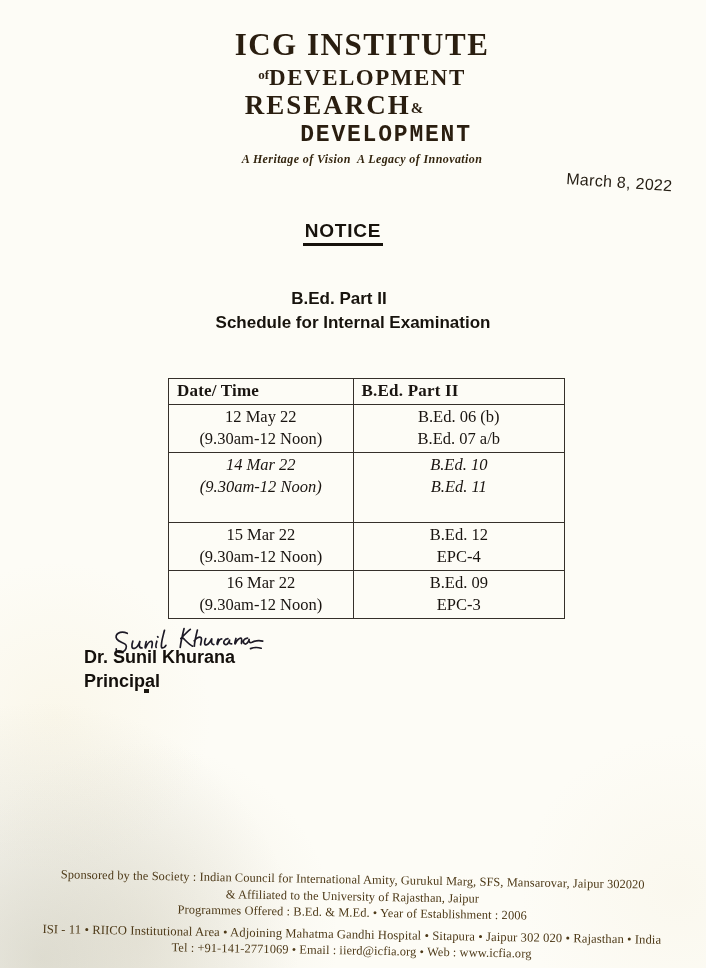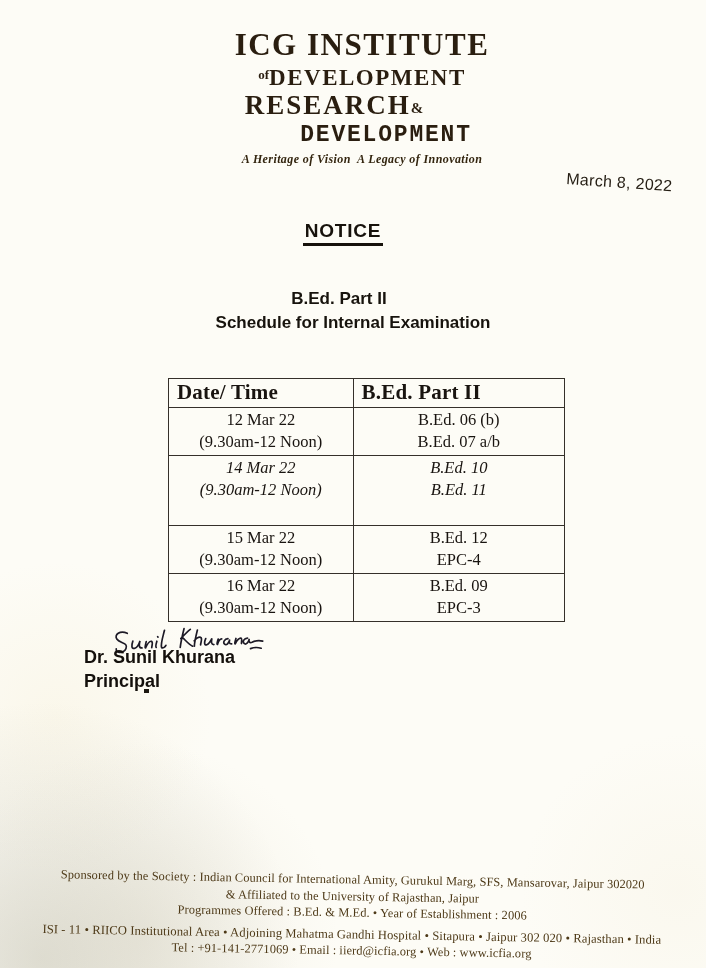--- a/index.html
+++ b/index.html
@@ -59,21 +59,21 @@
   table.schedule{
     position:absolute;left:168px;top:378px;width:397px;
     border-collapse:collapse;
     font-family:"Liberation Serif", serif;font-size:16.5px;color:#191410;
   }
   table.schedule th, table.schedule td{
     border:1.6px solid #35302a;
   }
   table.schedule th{
     text-align:left;font-weight:700;padding:1px 8px 2px 8px;height:22px;
-    font-size:21px;letter-spacing:0.2px;
+    font-size:17px;letter-spacing:0.2px;
   }
   table.schedule td{
     text-align:center;vertical-align:top;padding:1px 4px 2px 4px;
     line-height:21.5px;height:44px;
   }
   table.schedule tr.tall td{height:66px;font-style:italic;}
   .col-datetime{width:185px;}
   .col-papers{width:212px;}
   
   .sig-block{position:absolute;left:84px;top:626px;width:260px;}
@@ -121,21 +121,21 @@
     </colgroup>
   <thead>
     <tr>
       <th>Date/ Time</th>
       <th>B.Ed. Part II</th>
     </tr>
   </thead>
   <tbody>
     <tr>
       <td>
-        <div>12 Mar 22</div>
+        <div>12 May 22</div>
         <div>(9.30am-12 Noon)</div>
       </td>
       <td>
         <div>B.Ed. 06 (b)</div>
         <div>B.Ed. 07 a/b</div>
       </td>
     </tr>
     <tr class="tall">
       <td>
         <div>14 Mar 22</div>

